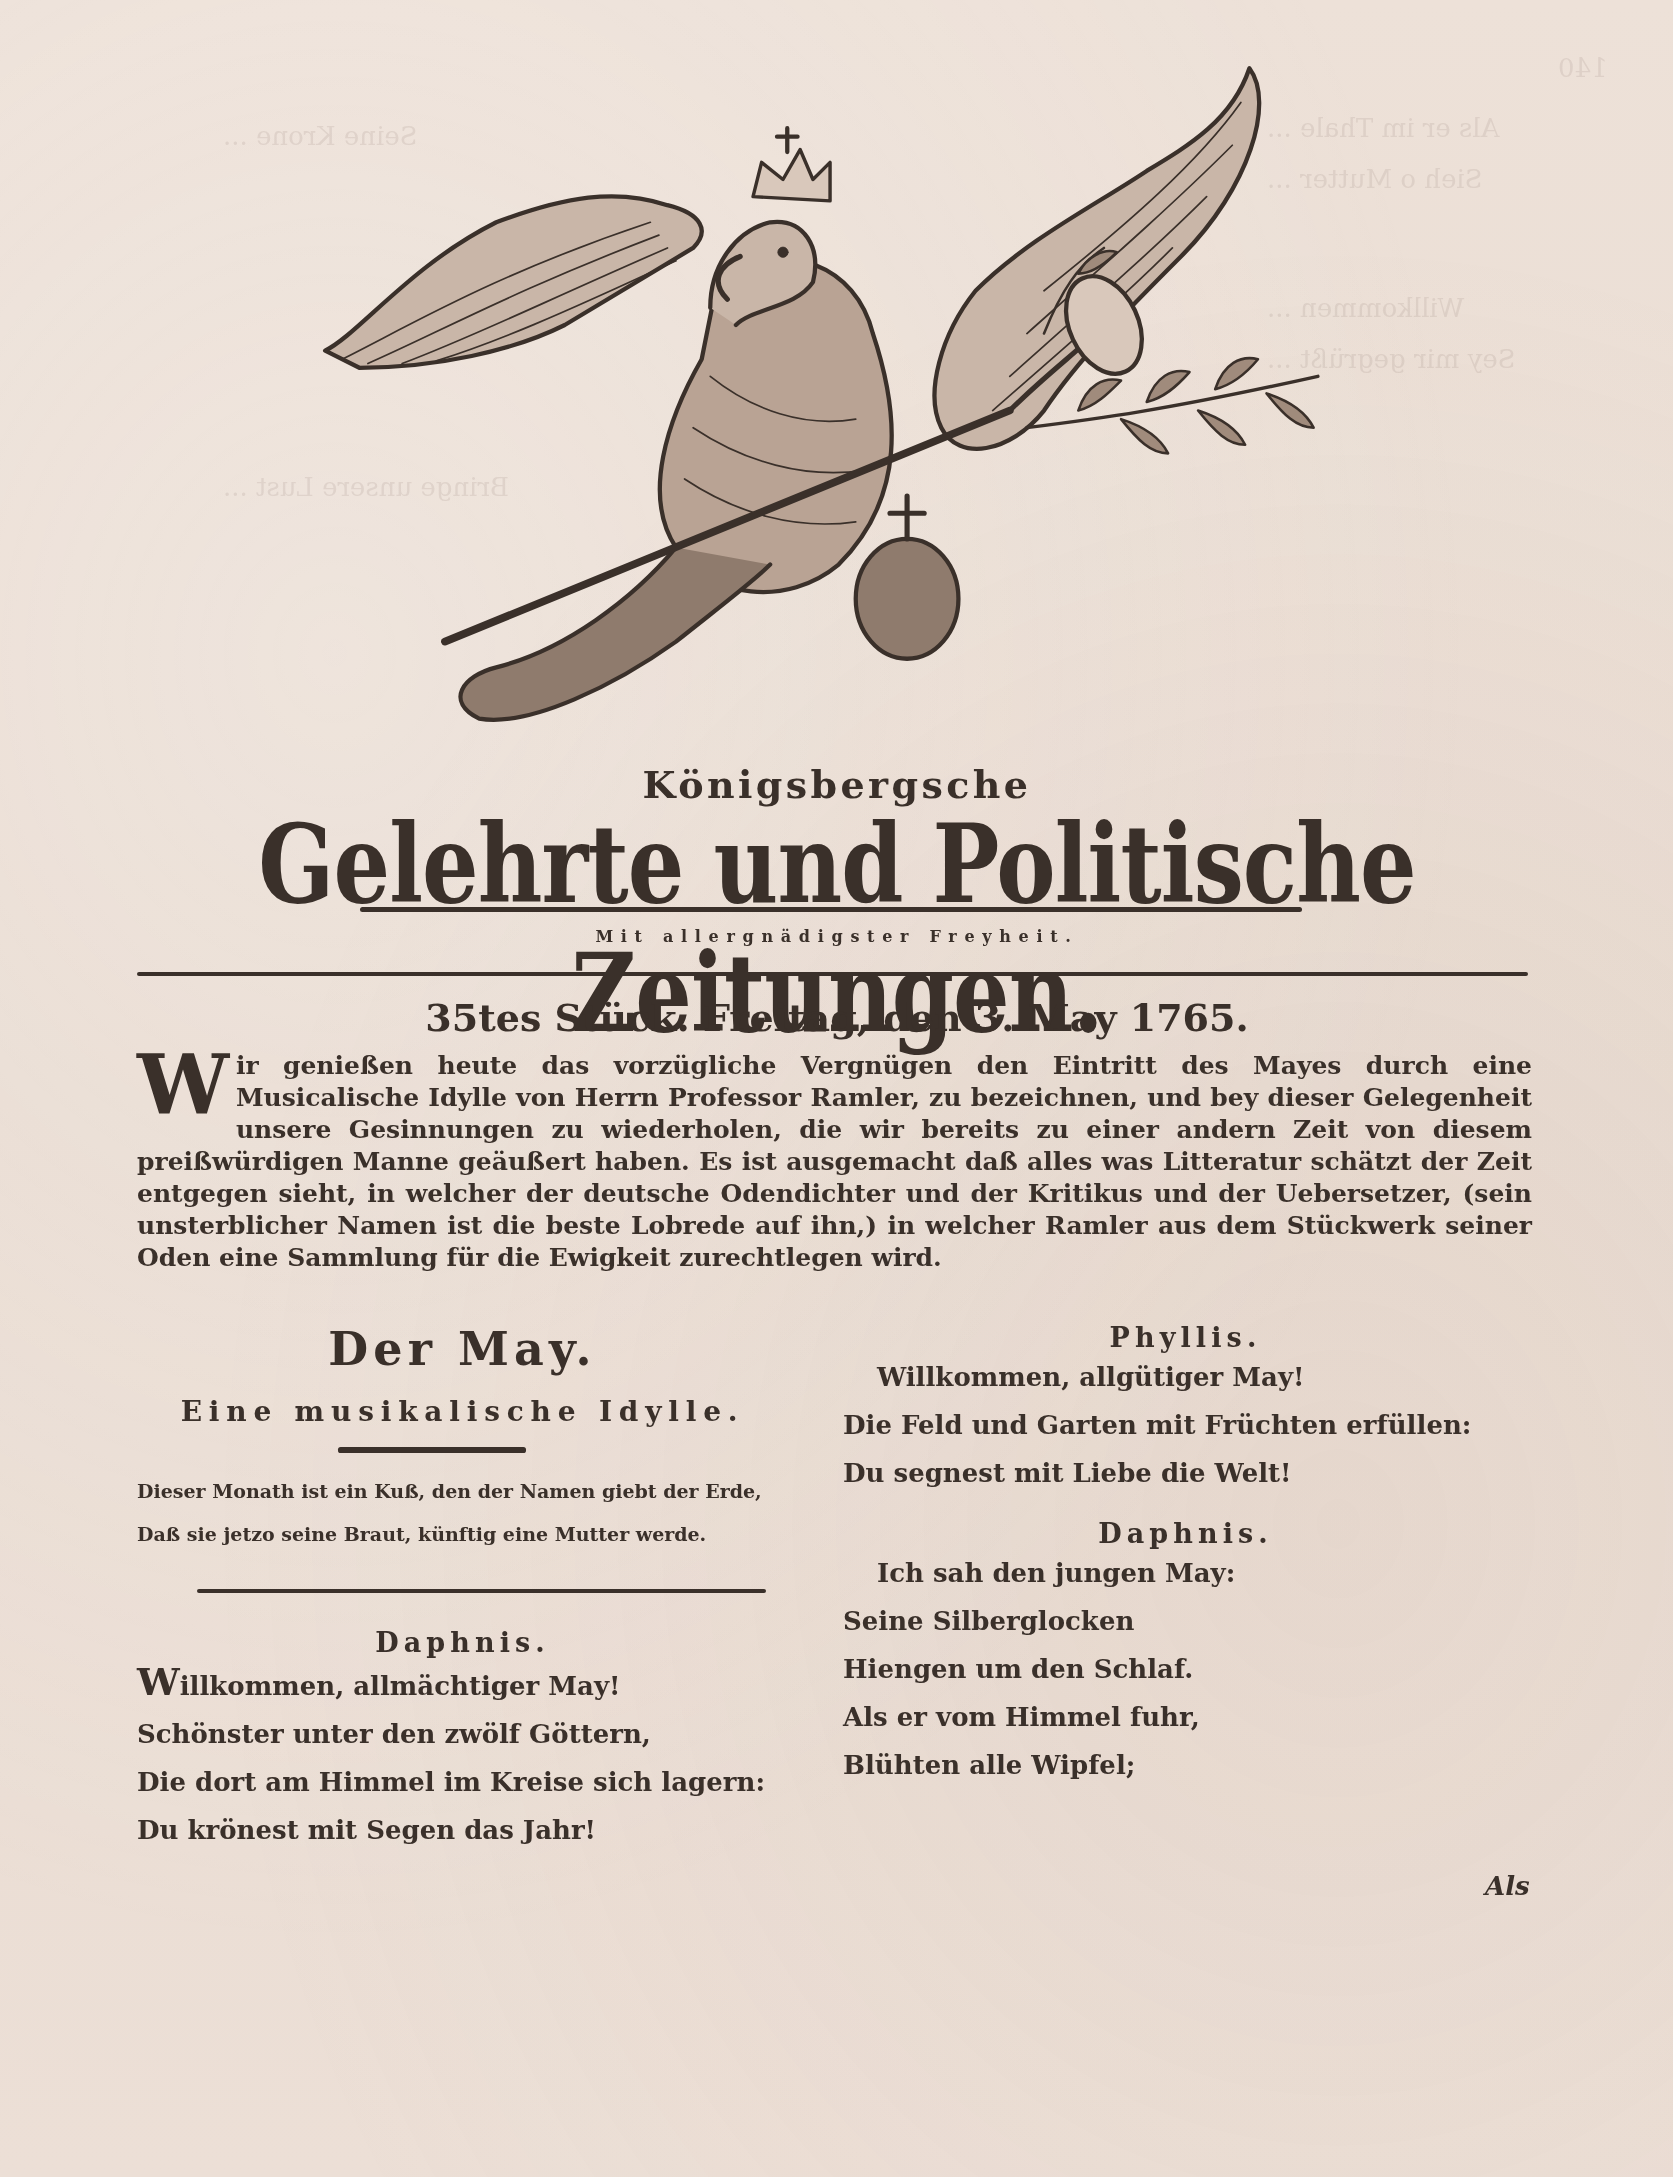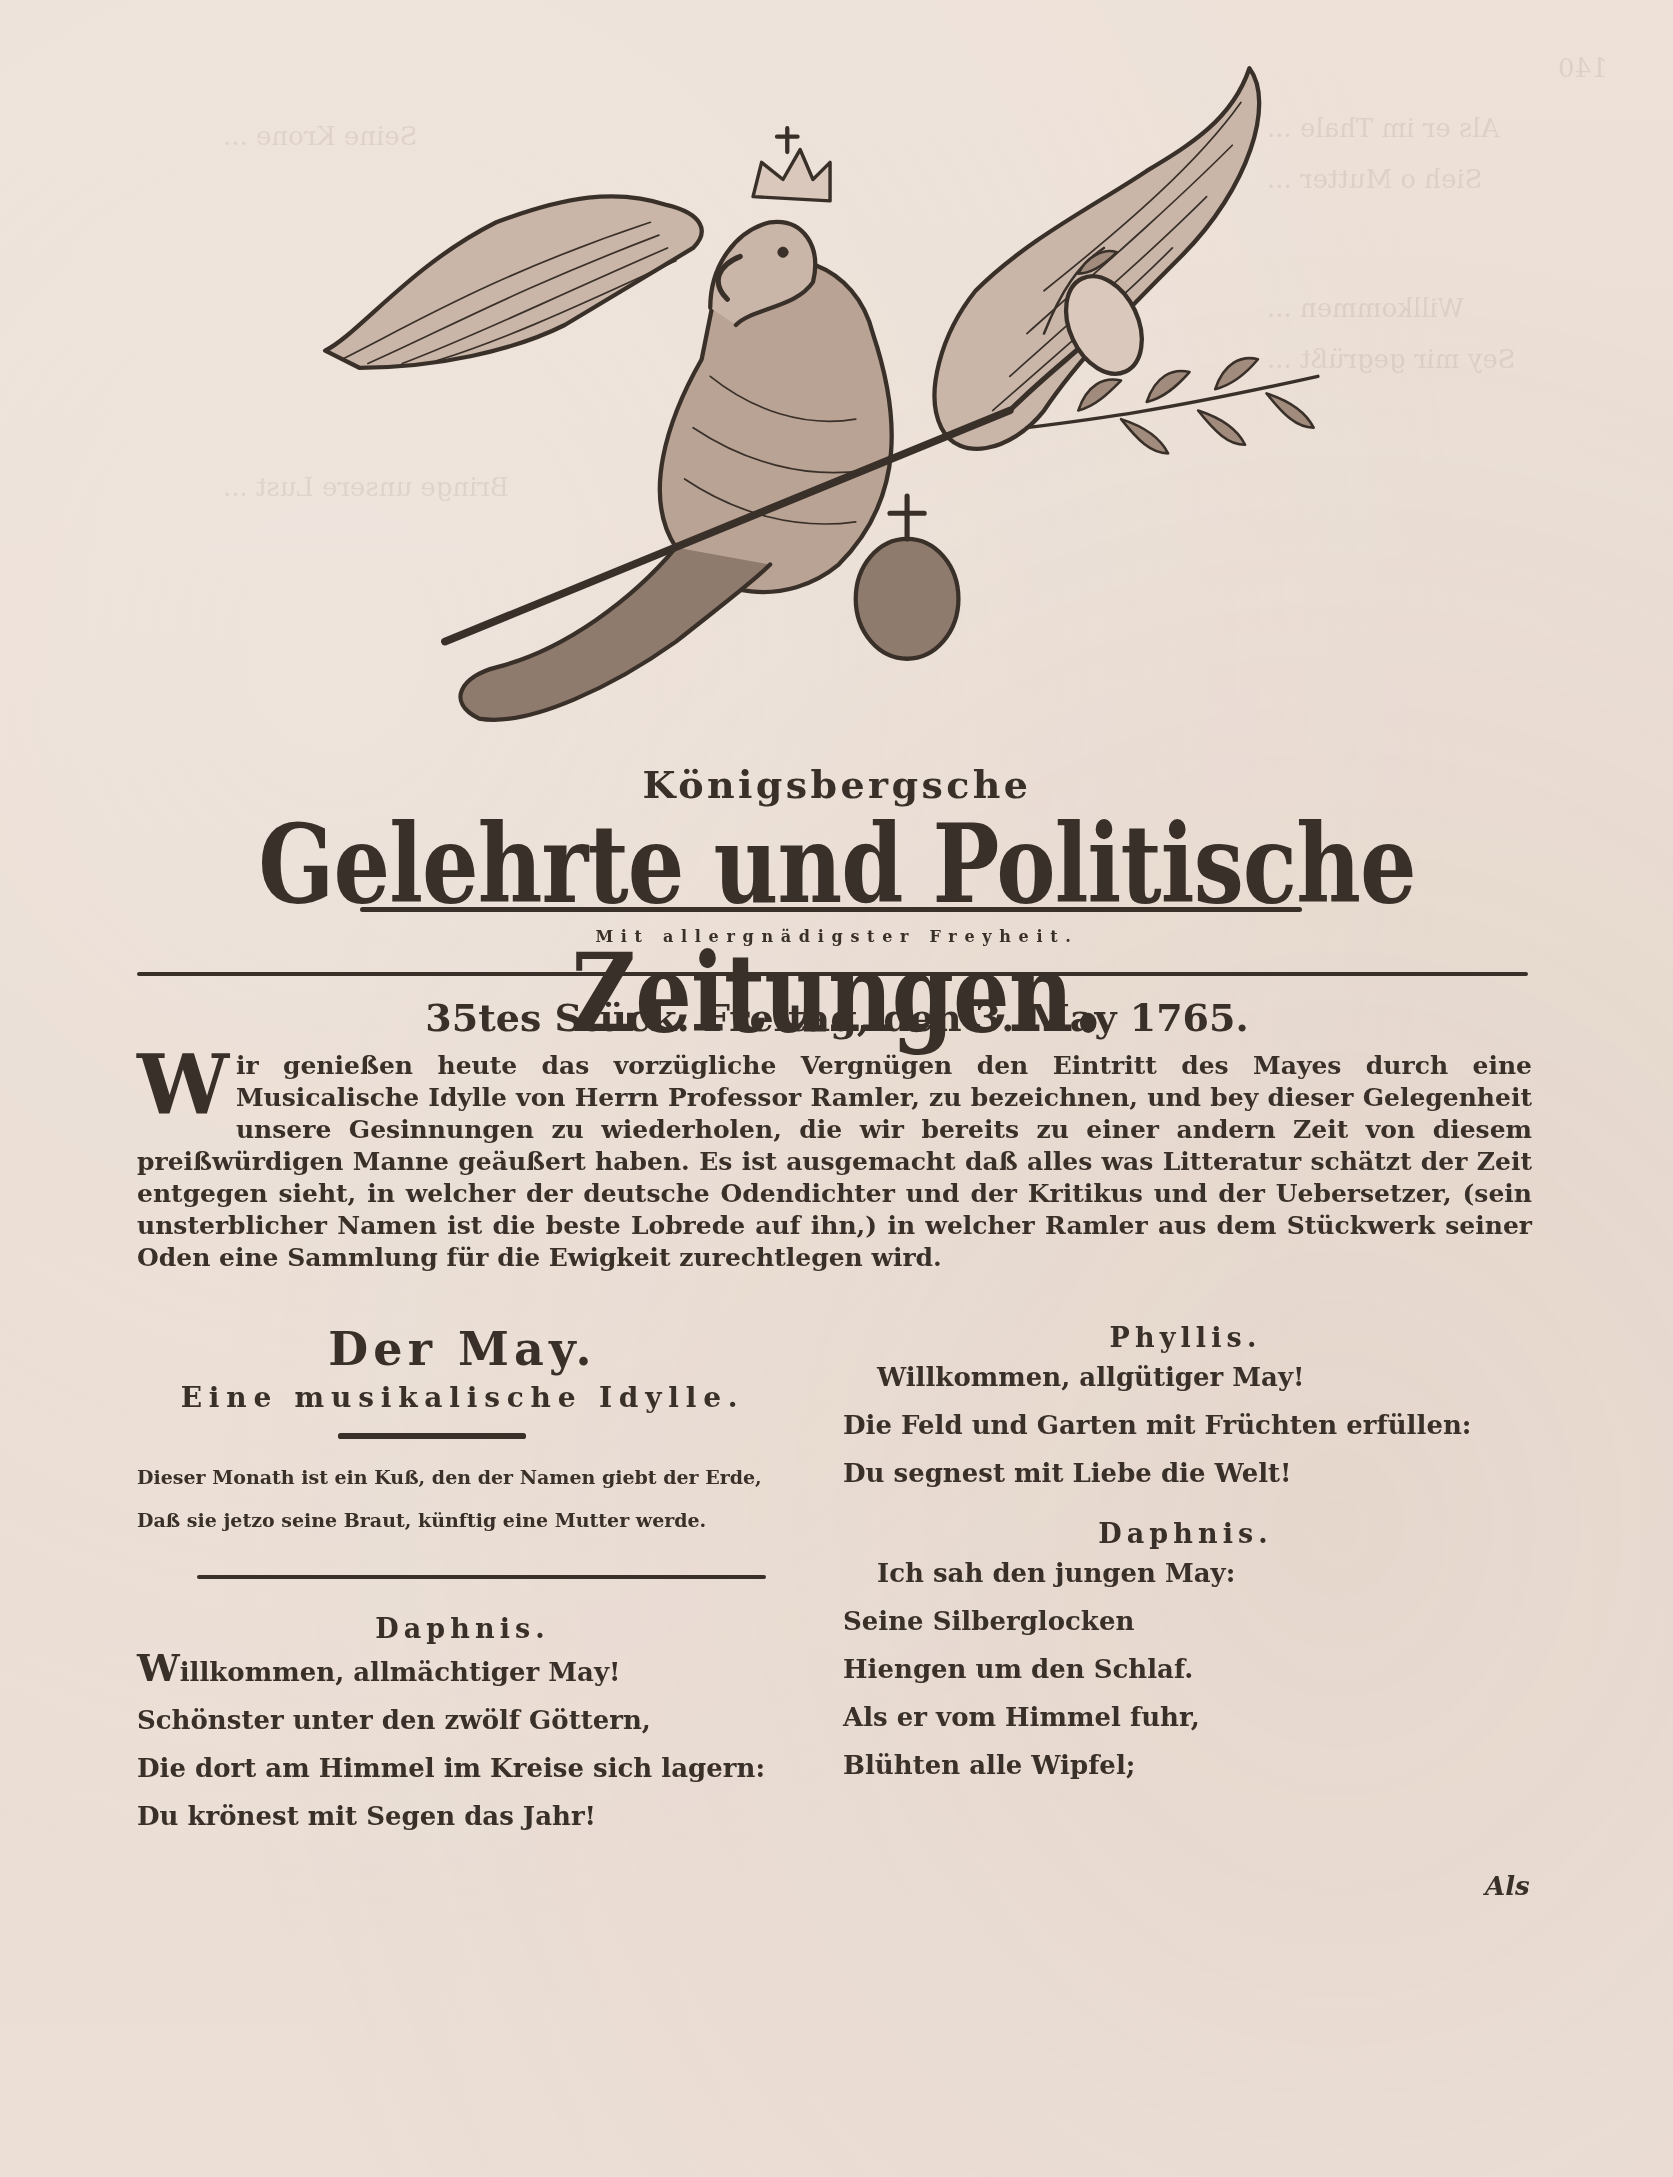--- a/index.html
+++ b/index.html
@@ -122,21 +122,21 @@
       font-size: 46px;
       font-weight: bold;
       letter-spacing: 5.1px;
       margin-top: 12px;
     }
     .poem-subtitle {
       text-align: center;
       font-size: 28px;
       font-weight: bold;
       letter-spacing: 6.8px;
-      margin-top: 5px;
+      margin-top: 19px;
     }
     .motto {
       font-size: 19px;
       font-weight: bold;
       line-height: 43px;
       white-space: nowrap;
     }
     .attribution {
       text-align: right;
       font-size: 22px;

